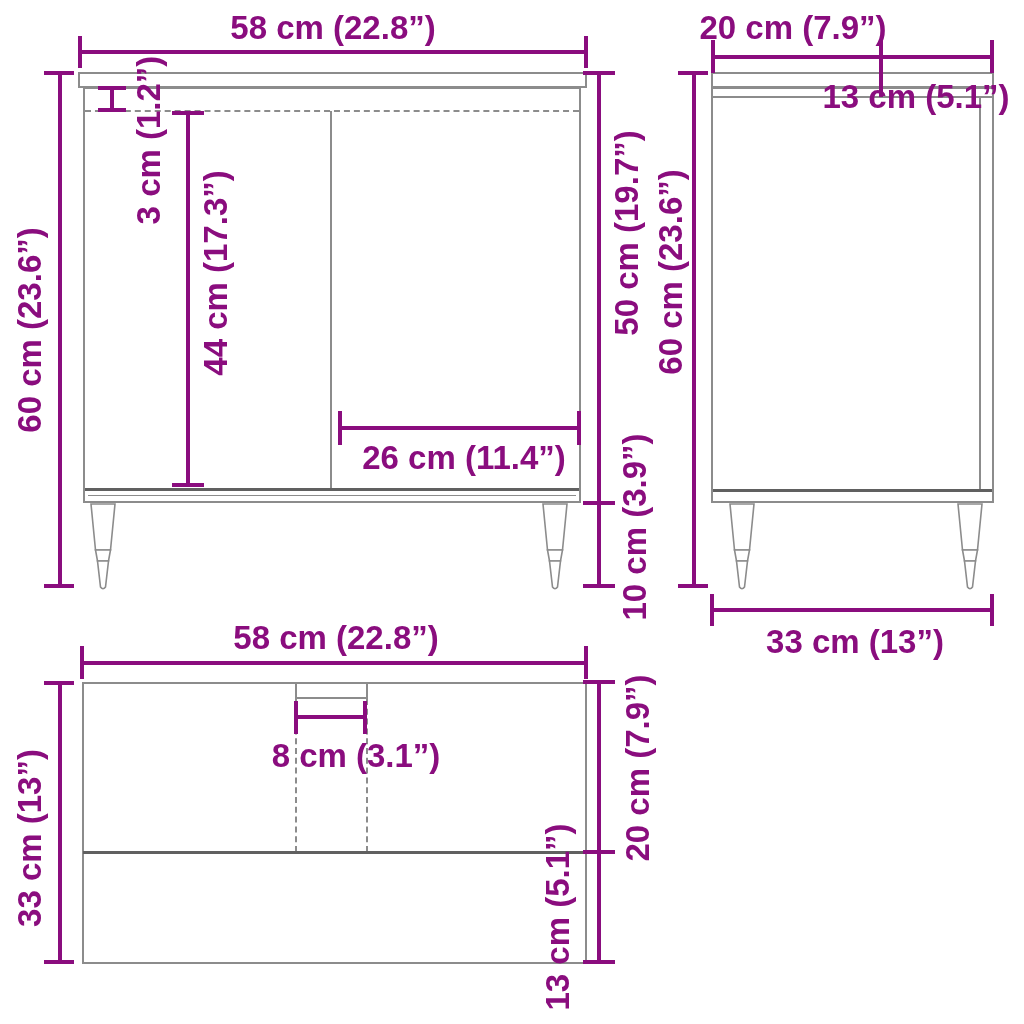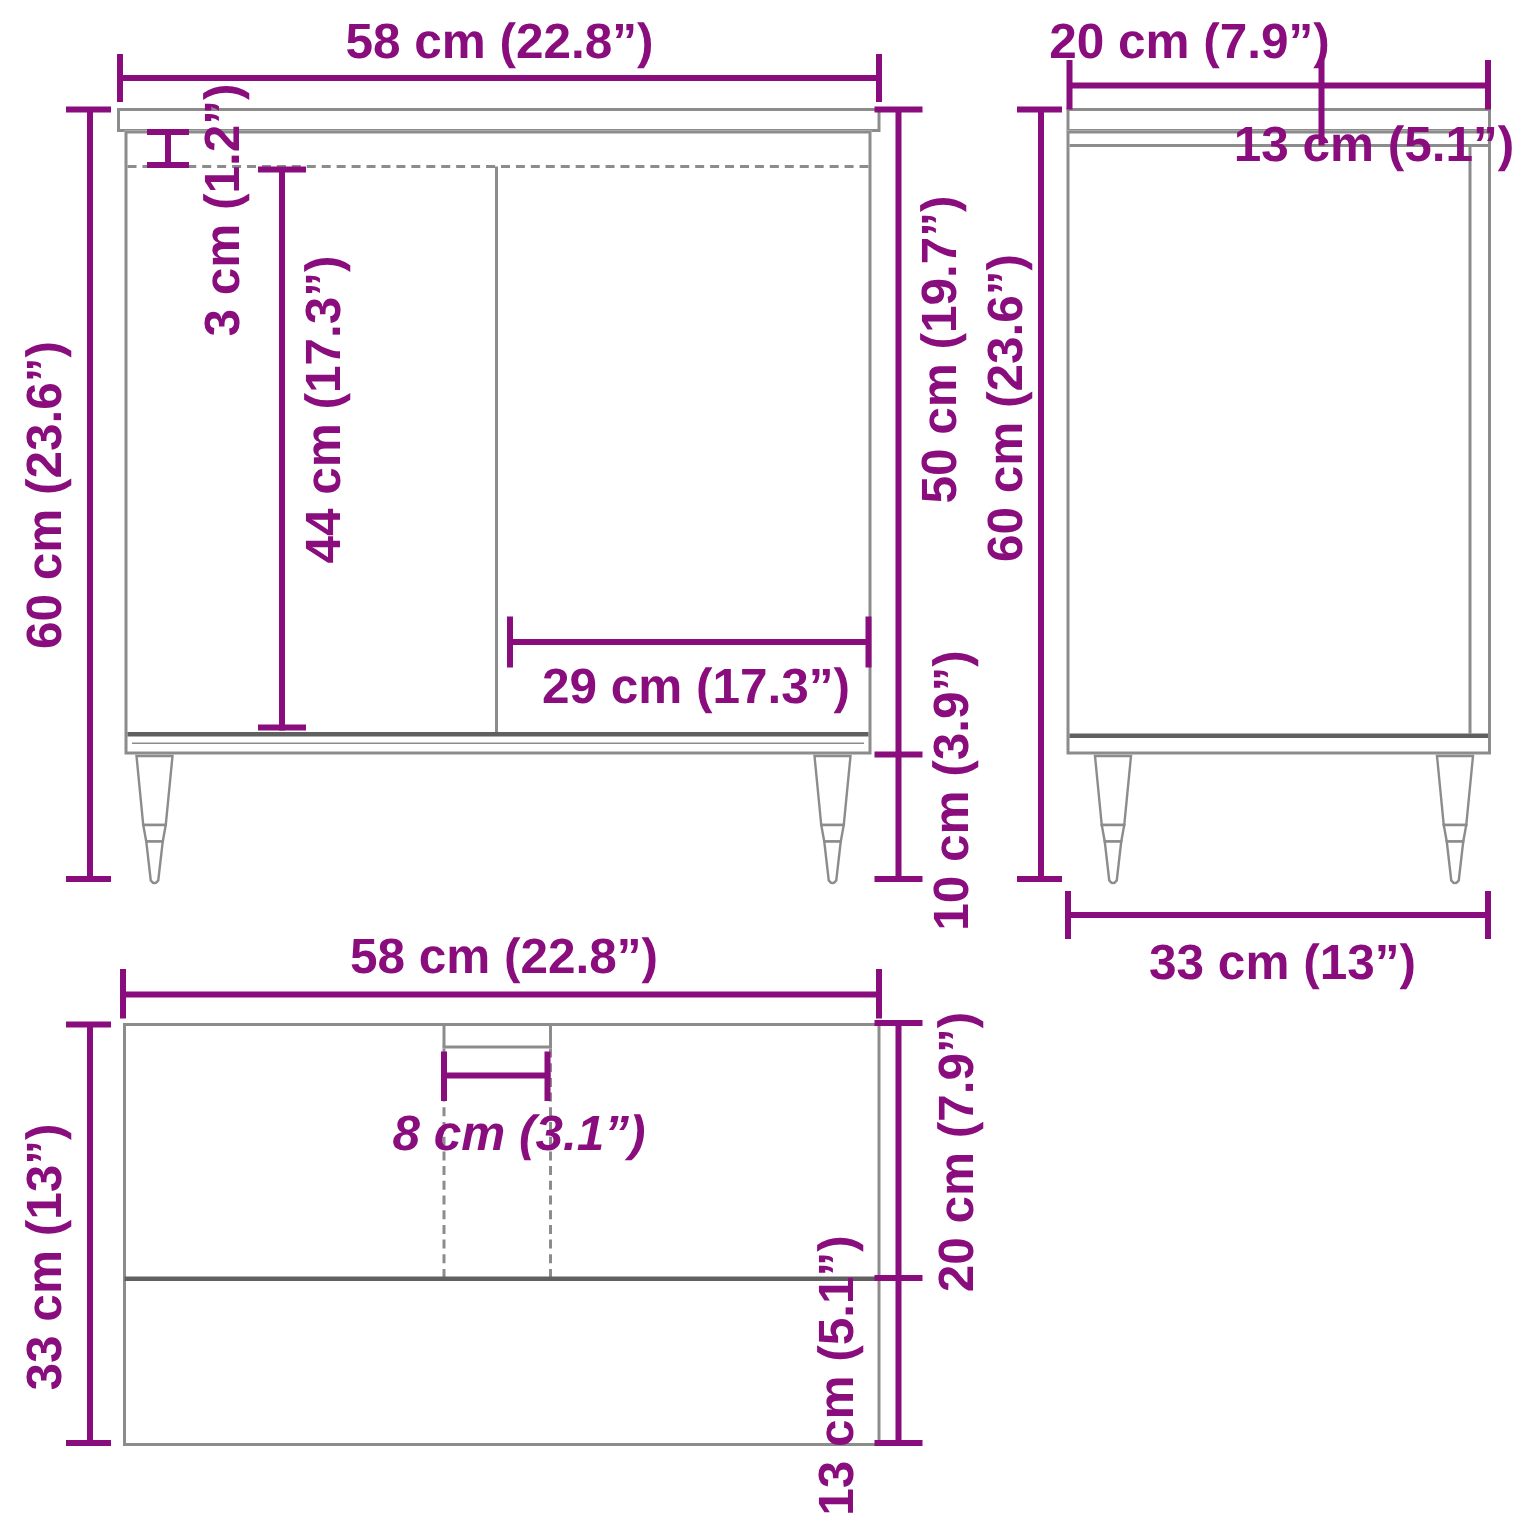--- a/index.html
+++ b/index.html
@@ -64,21 +64,21 @@
     <div class="lbl rot" style="left:148px;top:140px;">3 cm (1.2”)</div>
 
     <div class="pl" style="left:186px;top:113px;width:4px;height:374px;"></div>
     <div class="pl" style="left:172px;top:111px;width:32px;height:4px;"></div>
     <div class="pl" style="left:172px;top:483px;width:32px;height:4px;"></div>
     <div class="lbl rot" style="left:215px;top:273px;">44 cm (17.3”)</div>
 
     <div class="pl" style="left:340px;top:426px;width:240px;height:4px;"></div>
     <div class="pl" style="left:338px;top:411px;width:4px;height:34px;"></div>
     <div class="pl" style="left:577px;top:411px;width:4px;height:34px;"></div>
-    <div class="lbl" style="left:464px;top:457px;">29 cm (17.3”)</div>
+    <div class="lbl" style="left:464px;top:457px;">26 cm (11.4”)</div>
 
     <div class="pl" style="left:597px;top:73px;width:4px;height:430px;"></div>
     <div class="pl" style="left:583px;top:71px;width:32px;height:4px;"></div>
     <div class="pl" style="left:583px;top:501px;width:32px;height:4px;"></div>
     <div class="lbl rot" style="left:626px;top:233px;">50 cm (19.7”)</div>
 
     <div class="pl" style="left:597px;top:503px;width:4px;height:85px;"></div>
     <div class="pl" style="left:583px;top:584px;width:32px;height:4px;"></div>
     <div class="lbl rot" style="left:634px;top:527px;">10 cm (3.9”)</div>
   </div>
@@ -135,21 +135,21 @@
     <div class="lbl" style="left:336px;top:637px;">58 cm (22.8”)</div>
 
     <div class="pl" style="left:58px;top:683px;width:4px;height:281px;"></div>
     <div class="pl" style="left:44px;top:681px;width:30px;height:4px;"></div>
     <div class="pl" style="left:44px;top:960px;width:30px;height:4px;"></div>
     <div class="lbl rot" style="left:29px;top:838px;">33 cm (13”)</div>
 
     <div class="pl" style="left:296px;top:715px;width:71px;height:4px;"></div>
     <div class="pl" style="left:294px;top:701px;width:4px;height:33px;"></div>
     <div class="pl" style="left:363px;top:701px;width:4px;height:33px;"></div>
-    <div class="lbl" style="left:346px;top:755px;font-style:italic;">8 cm (3.1”)</div>
+    <div class="lbl" style="left:356px;top:755px;">8 cm (3.1”)</div>
 
     <div class="pl" style="left:597px;top:682px;width:4px;height:282px;"></div>
     <div class="pl" style="left:583px;top:680px;width:32px;height:4px;"></div>
     <div class="pl" style="left:583px;top:850px;width:32px;height:4px;"></div>
     <div class="pl" style="left:583px;top:960px;width:32px;height:4px;"></div>
     <div class="lbl rot" style="left:637px;top:768px;">20 cm (7.9”)</div>
     <div class="lbl rot" style="left:557px;top:917px;">13 cm (5.1”)</div>
   </div>
 
 </div>

